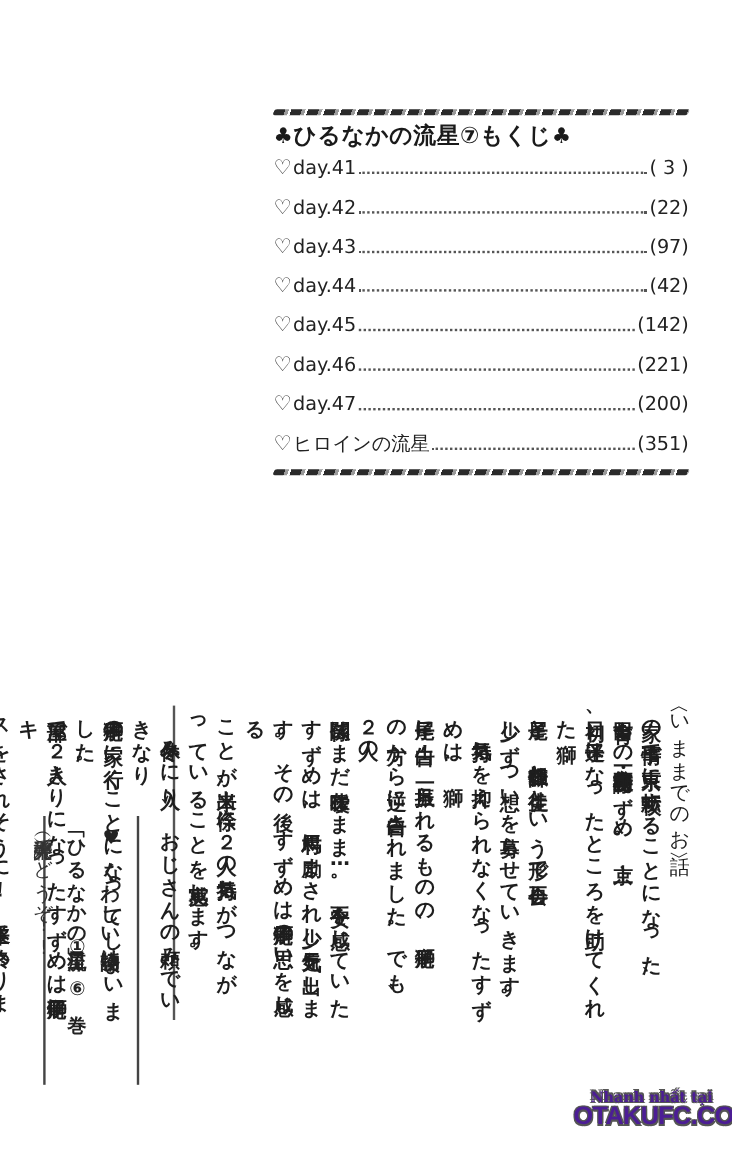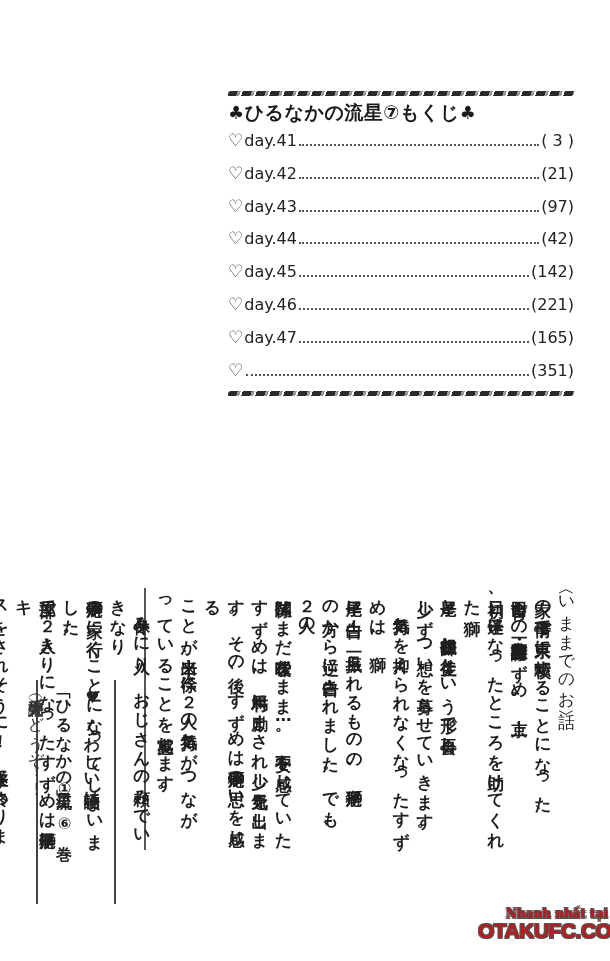--- a/index.html
+++ b/index.html
@@ -49,22 +49,22 @@
       position: absolute; left: 36px; top: 680px; width: 76px; height: 224px;
       border-left: 2px solid #444; border-right: 2px solid #444;
     }
     .promo {
       position: absolute; right: 8px; top: 8px; height: 214px;
       font-size: 16px; line-height: 28px; font-weight: bold; color: #222;
     }
     .promo .sub { font-weight: normal; color: #333; }
 
     .watermark {
-      position: absolute; left: 478px; top: 907px; width: 130px; text-align: right;
-      color: #b91c1c; font-weight: bold;
+      position: absolute; left: 478px; top: 907px; width: 130px; text-align: center;
+      color: #4c1d95; font-weight: bold;
       text-shadow: -1px -1px 0 #555, 1px -1px 0 #555, -1px 1px 0 #555, 1px 1px 0 #555;
     }
     .watermark .wm1 { font-family: "DejaVu Serif", serif; font-size: 12px; line-height: 14px; }
     .watermark .wm2 { font-family: "Liberation Sans", sans-serif; font-size: 21px; line-height: 19px; letter-spacing: -0.5px; }
   </style>
 </head>
 <body>
 
 <div class="rope top"></div>
 
@@ -76,21 +76,21 @@
   <div class="toc-row">
     <span class="heart">♡</span>
     <span>day.41</span>
     <span class="dots"></span>
     <span class="page">( 3 )</span>
   </div>
   <div class="toc-row">
     <span class="heart">♡</span>
     <span>day.42</span>
     <span class="dots"></span>
-    <span class="page">(21)</span>
+    <span class="page">(22)</span>
   </div>
   <div class="toc-row">
     <span class="heart">♡</span>
     <span>day.43</span>
     <span class="dots"></span>
     <span class="page">(97)</span>
   </div>
   <div class="toc-row">
     <span class="heart">♡</span>
     <span>day.44</span>
@@ -106,24 +106,25 @@
   <div class="toc-row">
     <span class="heart">♡</span>
     <span>day.46</span>
     <span class="dots"></span>
     <span class="page">(221)</span>
   </div>
   <div class="toc-row">
     <span class="heart">♡</span>
     <span>day.47</span>
     <span class="dots"></span>
-    <span class="page">(165)</span>
+    <span class="page">(200)</span>
   </div>
   <div class="toc-row">
     <span class="heart">♡</span>
+    <span>ヒロインの流星</span>
     <span class="dots"></span>
     <span class="page">(351)</span>
   </div>
 </div>
 
 <div class="rope bottom"></div>
 
 <div class="summary-box">
   <div class="summary vert">
     <span class="line heading">〈いままでのお話〉</span>

